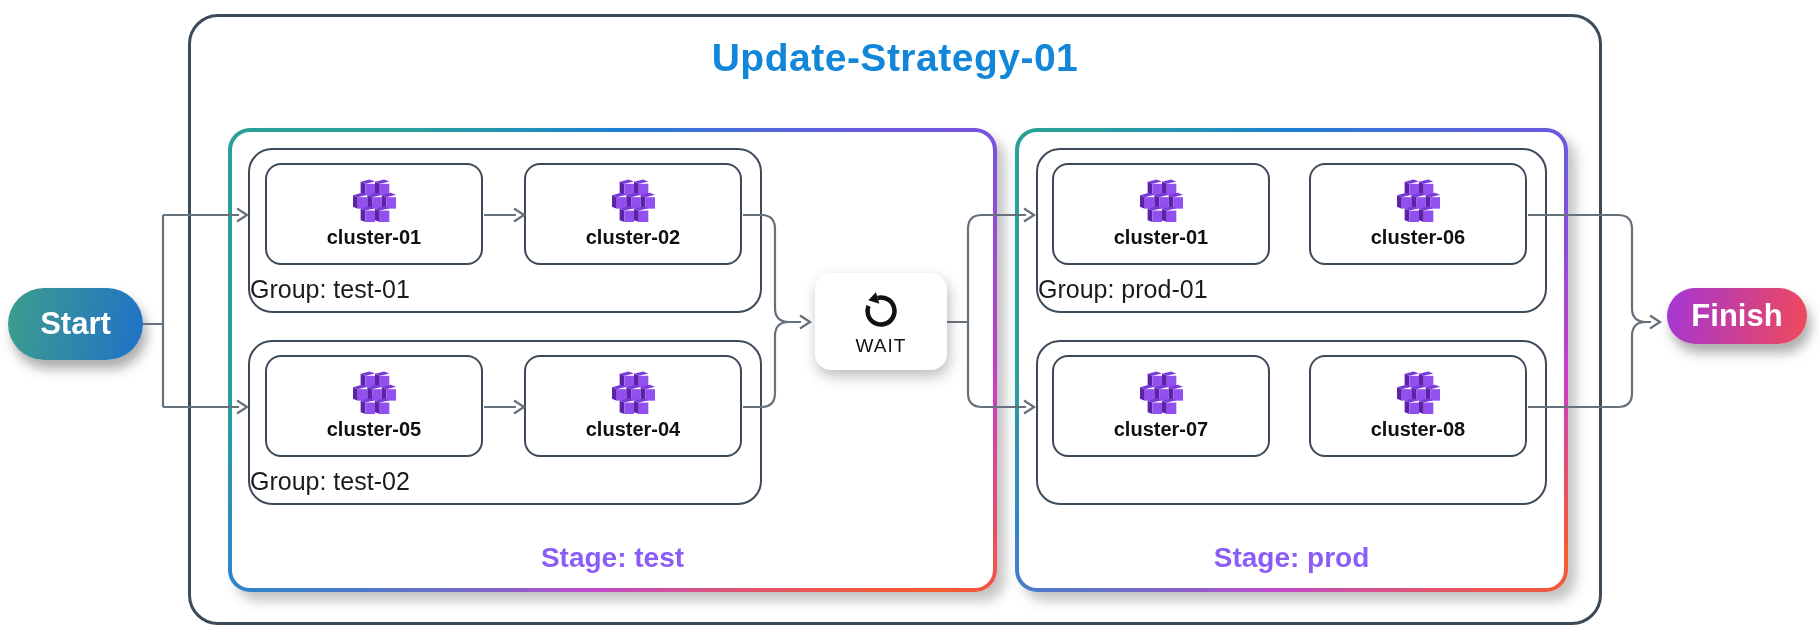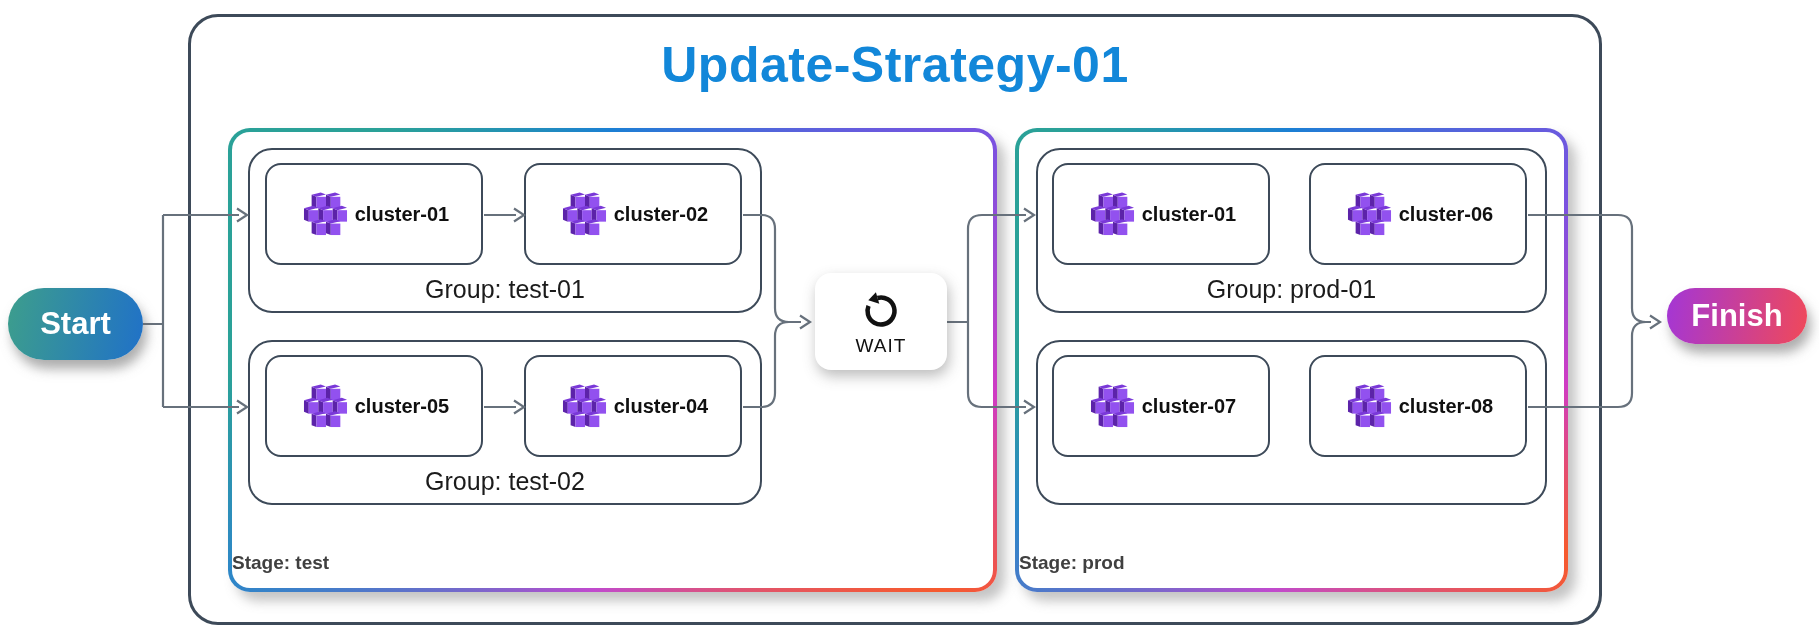--- a/index.html
+++ b/index.html
@@ -10,54 +10,54 @@
   #canvas *{box-sizing:border-box;}
   .abs{position:absolute;}
 
   
   .outer-box{
     left:188px;top:14px;width:1414px;height:611px;
     border:3px solid #3d4a59;border-radius:30px;background:transparent;z-index:0;
   }
   .strategy-title{
     left:188px;top:36px;width:1414px;text-align:center;
-    font-size:50px;font-weight:bold;color:#1287d9;letter-spacing:.5px;z-index:2;
+    font-size:39px;font-weight:bold;color:#1287d9;letter-spacing:.5px;z-index:2;
   }
 
   
   .stage{
     border-radius:22px;padding:4px;z-index:1;
     box-shadow:8px 9px 12px rgba(115,115,115,.42);
     background:conic-gradient(from 0deg,
       #1b7fd4 0deg,#7a52e0 60deg,#cf3bc4 95deg,#f65a2e 125deg,
       #c04ace 185deg,#2d86c8 240deg,#2aa198 268deg,#2aa198 315deg,#1b7fd4 360deg);
   }
   .stage-test{left:228px;top:128px;width:769px;height:464px;}
   .stage-prod{left:1015px;top:128px;width:553px;height:464px;}
   .stage-inner{position:relative;width:100%;height:100%;background:#fff;border-radius:18px;}
   .stage-label{
-    position:absolute;left:0;right:0;bottom:14px;text-align:left;
-    font-size:19px;font-weight:bold;color:#404040;
+    position:absolute;left:0;right:0;bottom:14px;text-align:center;
+    font-size:28px;font-weight:bold;color:#8b5cf6;
   }
 
   
   .group{position:absolute;border:2.5px solid #3d4a59;border-radius:24px;background:#fff;}
   .group-a{left:16px;top:16px;width:514px;height:165px;}
   .group-b{left:16px;top:208px;width:514px;height:165px;}
   .stage-prod .group-a,.stage-prod .group-b{left:17px;width:511px;}
   .group-label{
-    position:absolute;left:0;right:0;bottom:7px;text-align:center;
+    position:absolute;left:0;right:0;bottom:7px;
     font-size:25px;color:#1b1b1b;
   }
 
   
   .cluster{
     position:absolute;top:13px;width:218px;height:102px;
     border:2.5px solid #3d4a59;border-radius:16px;background:#fff;
-    display:flex;align-items:center;justify-content:center;gap:3px;
+    display:flex;flex-direction:column;align-items:center;justify-content:center;gap:3px;
   }
   .cluster-1{left:15px;}
   .cluster-2{left:274px;}
   .stage-prod .cluster-1{left:14px;}
   .stage-prod .cluster-2{left:271px;}
   .cluster-label{font-size:20px;font-weight:bold;color:#101010;}
 
   
   .pill{
     display:flex;align-items:center;justify-content:center;

